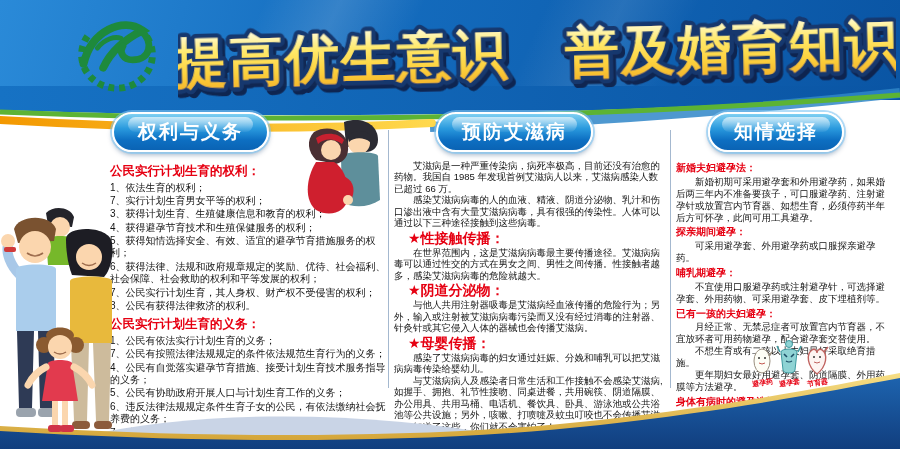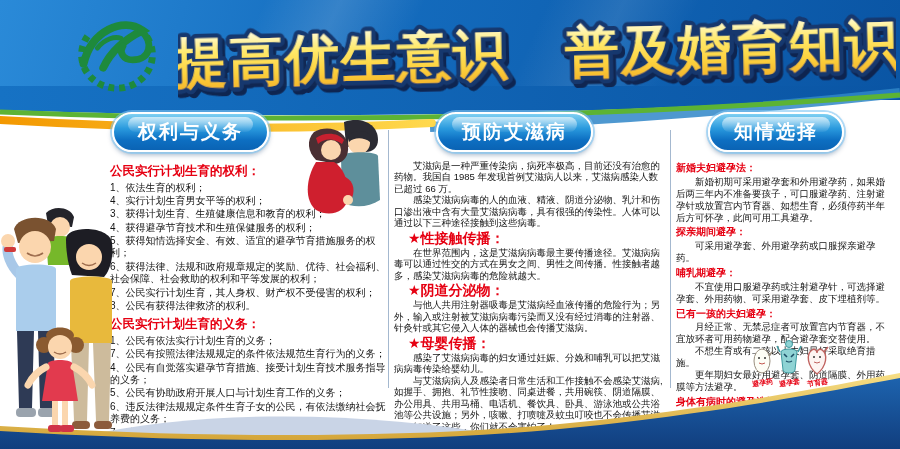--- a/index.html
+++ b/index.html
@@ -110,21 +110,21 @@
   <div class="sep sep1"></div>
   <div class="sep sep2"></div>
 
   <div class="panel panel1">
     <div class="pill">
       <span>权利与义务</span>
     </div>
     <div class="content">
       <div class="sec-head">公民实行计划生育的权利：</div>
       <p>1、依法生育的权利；</p>
-      <p>4、实行计划生育男女平等的权利；</p>
+      <p>7、实行计划生育男女平等的权利；</p>
       <p>3、获得计划生育、生殖健康信息和教育的权利；</p>
       <p>4、获得避孕节育技术和生殖保健服务的权利；</p>
       <p>5、获得知情选择安全、有效、适宜的避孕节育措施服务的权利；</p>
       <p>6、获得法律、法规和政府规章规定的奖励、优待、社会福利、社会保障、社会救助的权利和平等发展的权利；</p>
       <p>7、公民实行计划生育，其人身权、财产权不受侵害的权利；</p>
       <p>8、公民有获得法律救济的权利。</p>
       <div class="sec-head">公民实行计划生育的义务：</div>
       <p>1、公民有依法实行计划生育的义务；</p>
       <p>7、公民有按照法律法规规定的条件依法规范生育行为的义务；</p>
       <p>4、公民有自觉落实避孕节育措施、接受计划生育技术服务指导的义务；</p>

